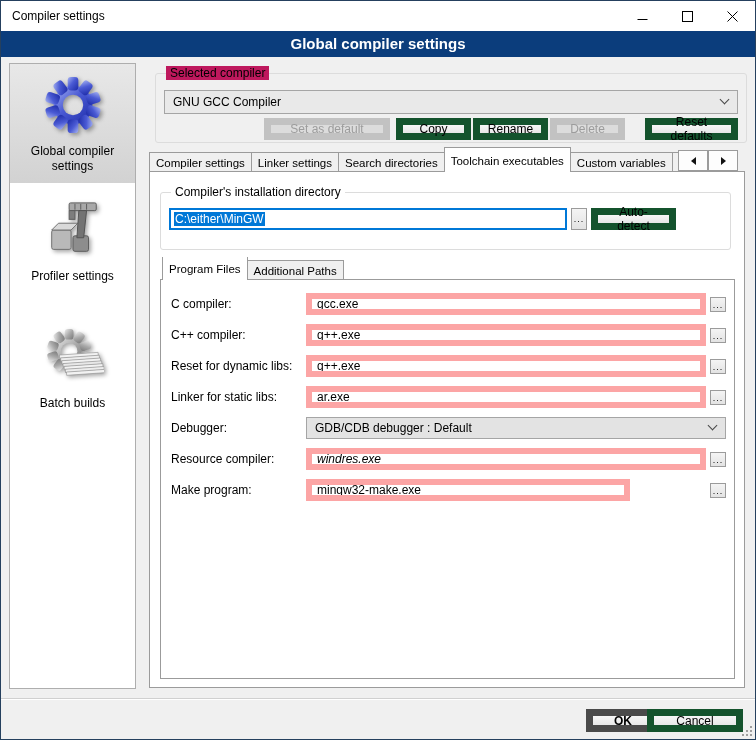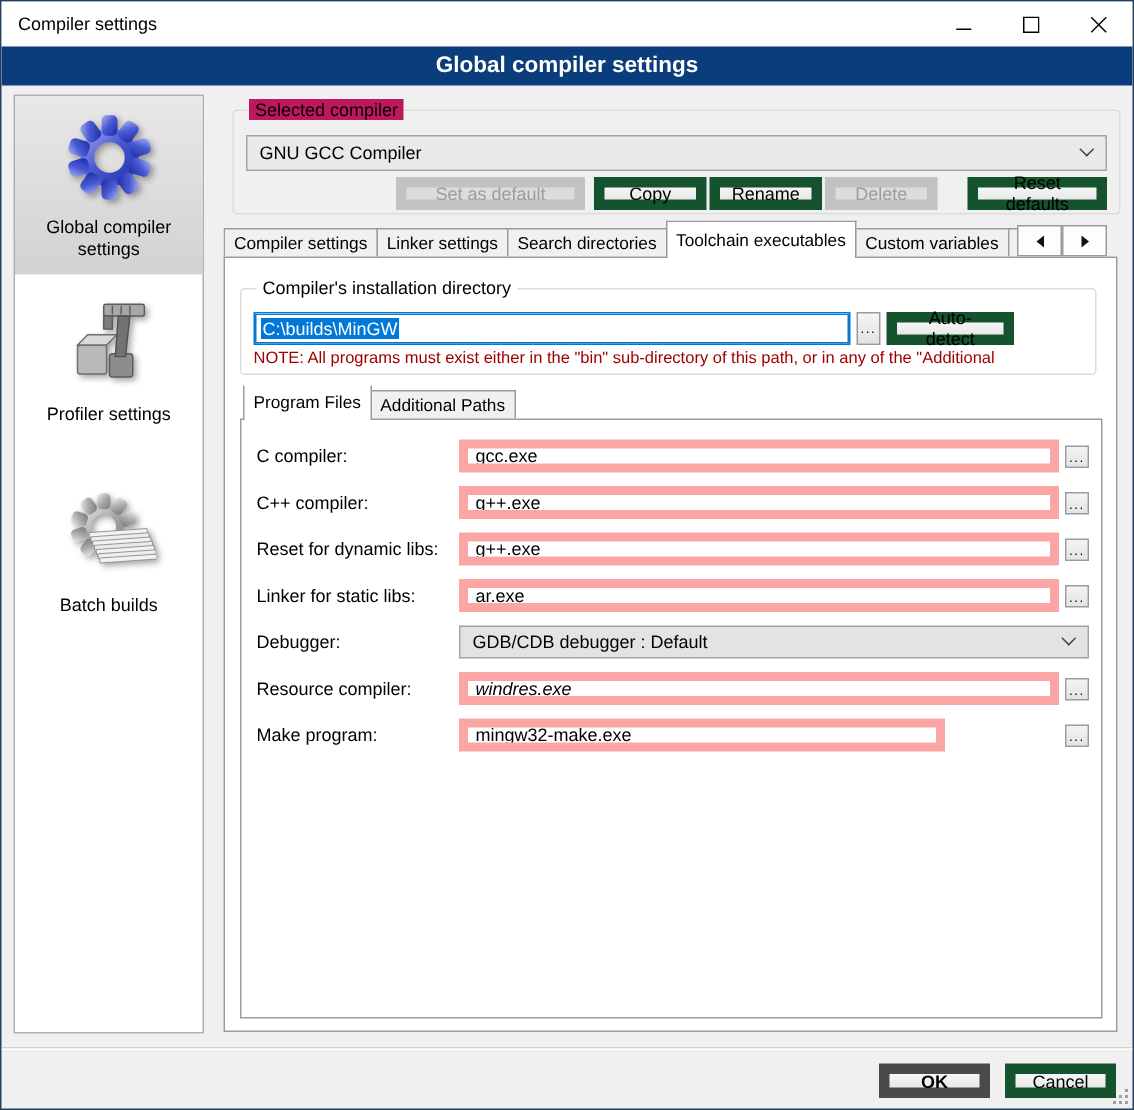--- a/index.html
+++ b/index.html
@@ -220,25 +220,24 @@
     </div>
   <div class="spin" style="left:707px;top:149px;">
       <span class="tri right"></span>
     </div>
 
   <div class="tabpage" style="left:148px;top:170px;width:596px;height:517px;">
 
     <div class="groupbox on-white" style="left:10px;top:20px;width:571px;height:58px;">
       <span class="legend">Compiler's installation directory</span>
       <div class="textbox focused" style="left:8px;top:15px;width:398px;">
-        <span class="sel">C:\builds\MinGW</span>
+        <span class="sel">C:\either\MinGW</span>
       </div>
       <button class="mini" style="left:410px;top:15px;width:16px;height:22px;">...</button>
       <button class="btn" style="left:430px;top:15px;width:85px;height:22px;position:absolute;">Auto-detect</button>
-      <div class="note" style="left:8px;top:40px;width:556px;">NOTE: All programs must exist either in the "bin" sub-directory of this path, or in any of the "Additional</div>
     </div>
 
     <div class="tabstrip" style="left:12px;top:85px;width:400px;height:23px;">
       <div class="tab active">Program Files</div>
       <div class="tab">Additional Paths</div>
     </div>
     <div class="tabpage" style="left:10px;top:107px;width:575px;height:400px;background:#fff;">
 
       <div class="frow" style="top:13px;">
         <span class="flabel">C compiler:</span>
@@ -282,21 +281,21 @@
         <span class="flabel">Make program:</span>
         <input class="fin" style="left: 145px; width: 324px;" value="mingw32-make.exe">
         <button class="mini" style="left:549px;top:4px;">...</button>
       </div>
 
     </div>
   </div>
 
   <div class="sepline"></div>
   <button class="btn default" style="left:585px;top:708px;width:74px;height:23px;">OK</button>
-  <button class="btn" style="left:669px;top:708px;width:74px;height:23px;">Cancel</button>
+  <button class="btn" style="left:646px;top:708px;width:96px;height:23px;">Cancel</button>
   <svg class="grip" width="10" height="10">
     <rect x="8" y="0" width="2" height="2" fill="#9e9e9e"></rect>
     <rect x="8" y="4" width="2" height="2" fill="#9e9e9e"></rect>
     <rect x="8" y="8" width="2" height="2" fill="#9e9e9e"></rect>
     <rect x="4" y="4" width="2" height="2" fill="#9e9e9e"></rect>
     <rect x="4" y="8" width="2" height="2" fill="#9e9e9e"></rect>
     <rect x="0" y="8" width="2" height="2" fill="#9e9e9e"></rect>
   </svg>
 
 </div>

